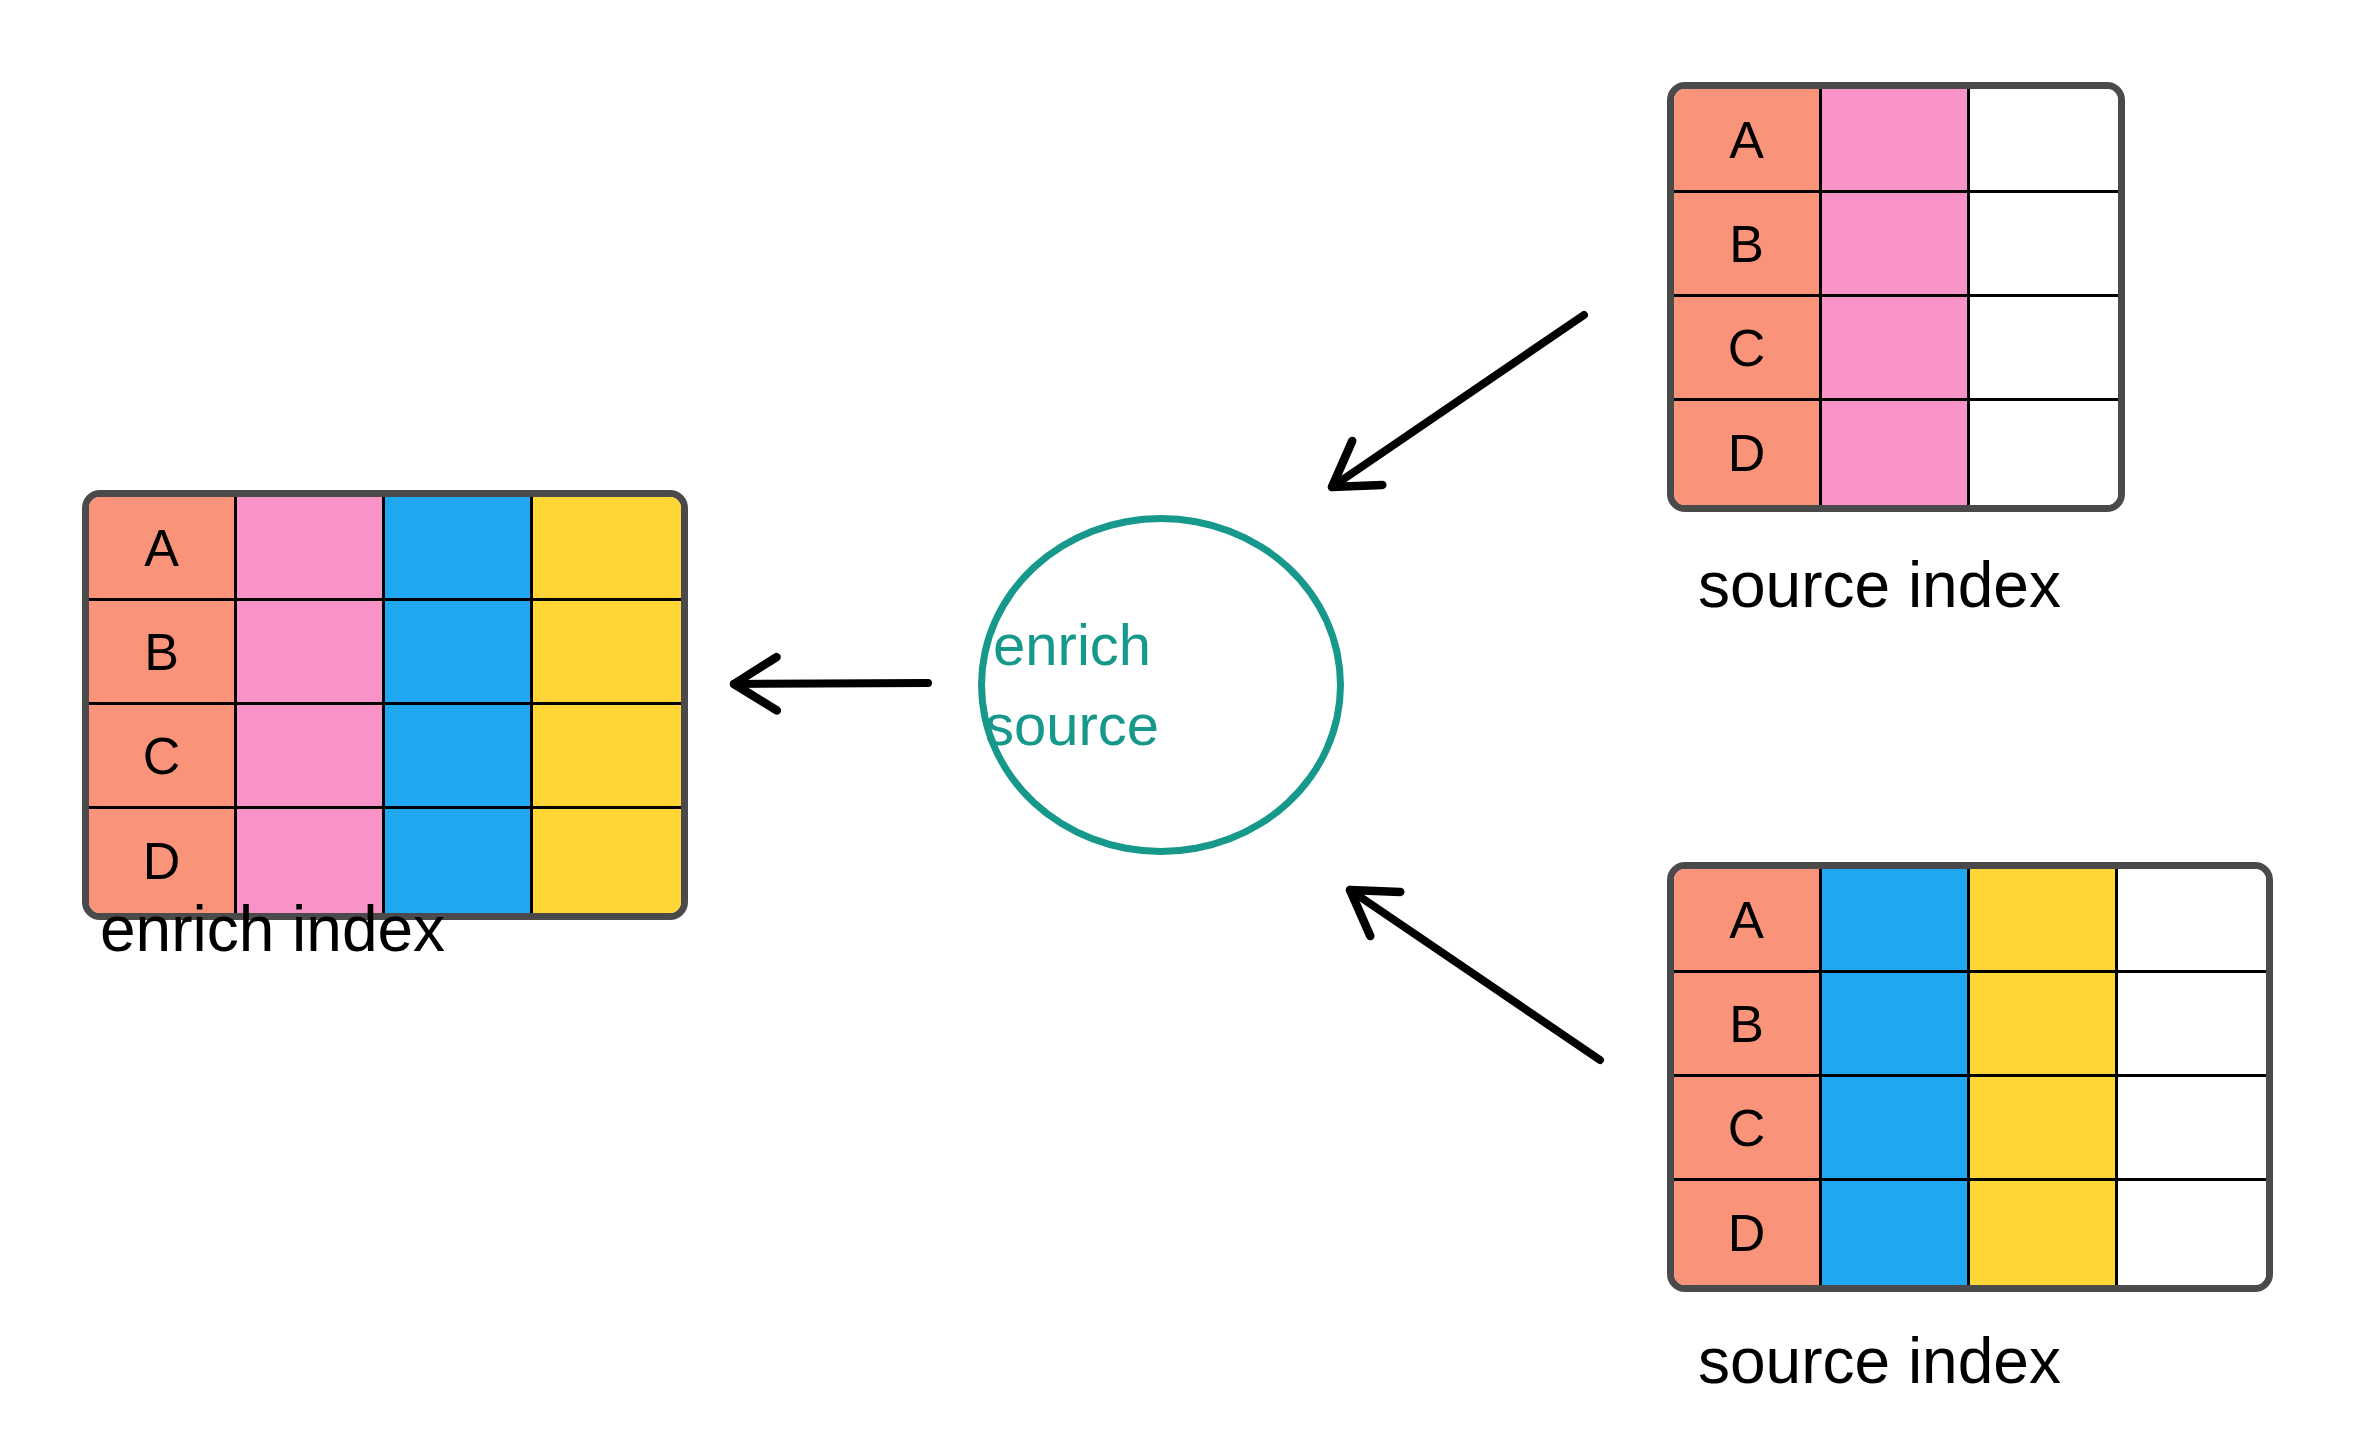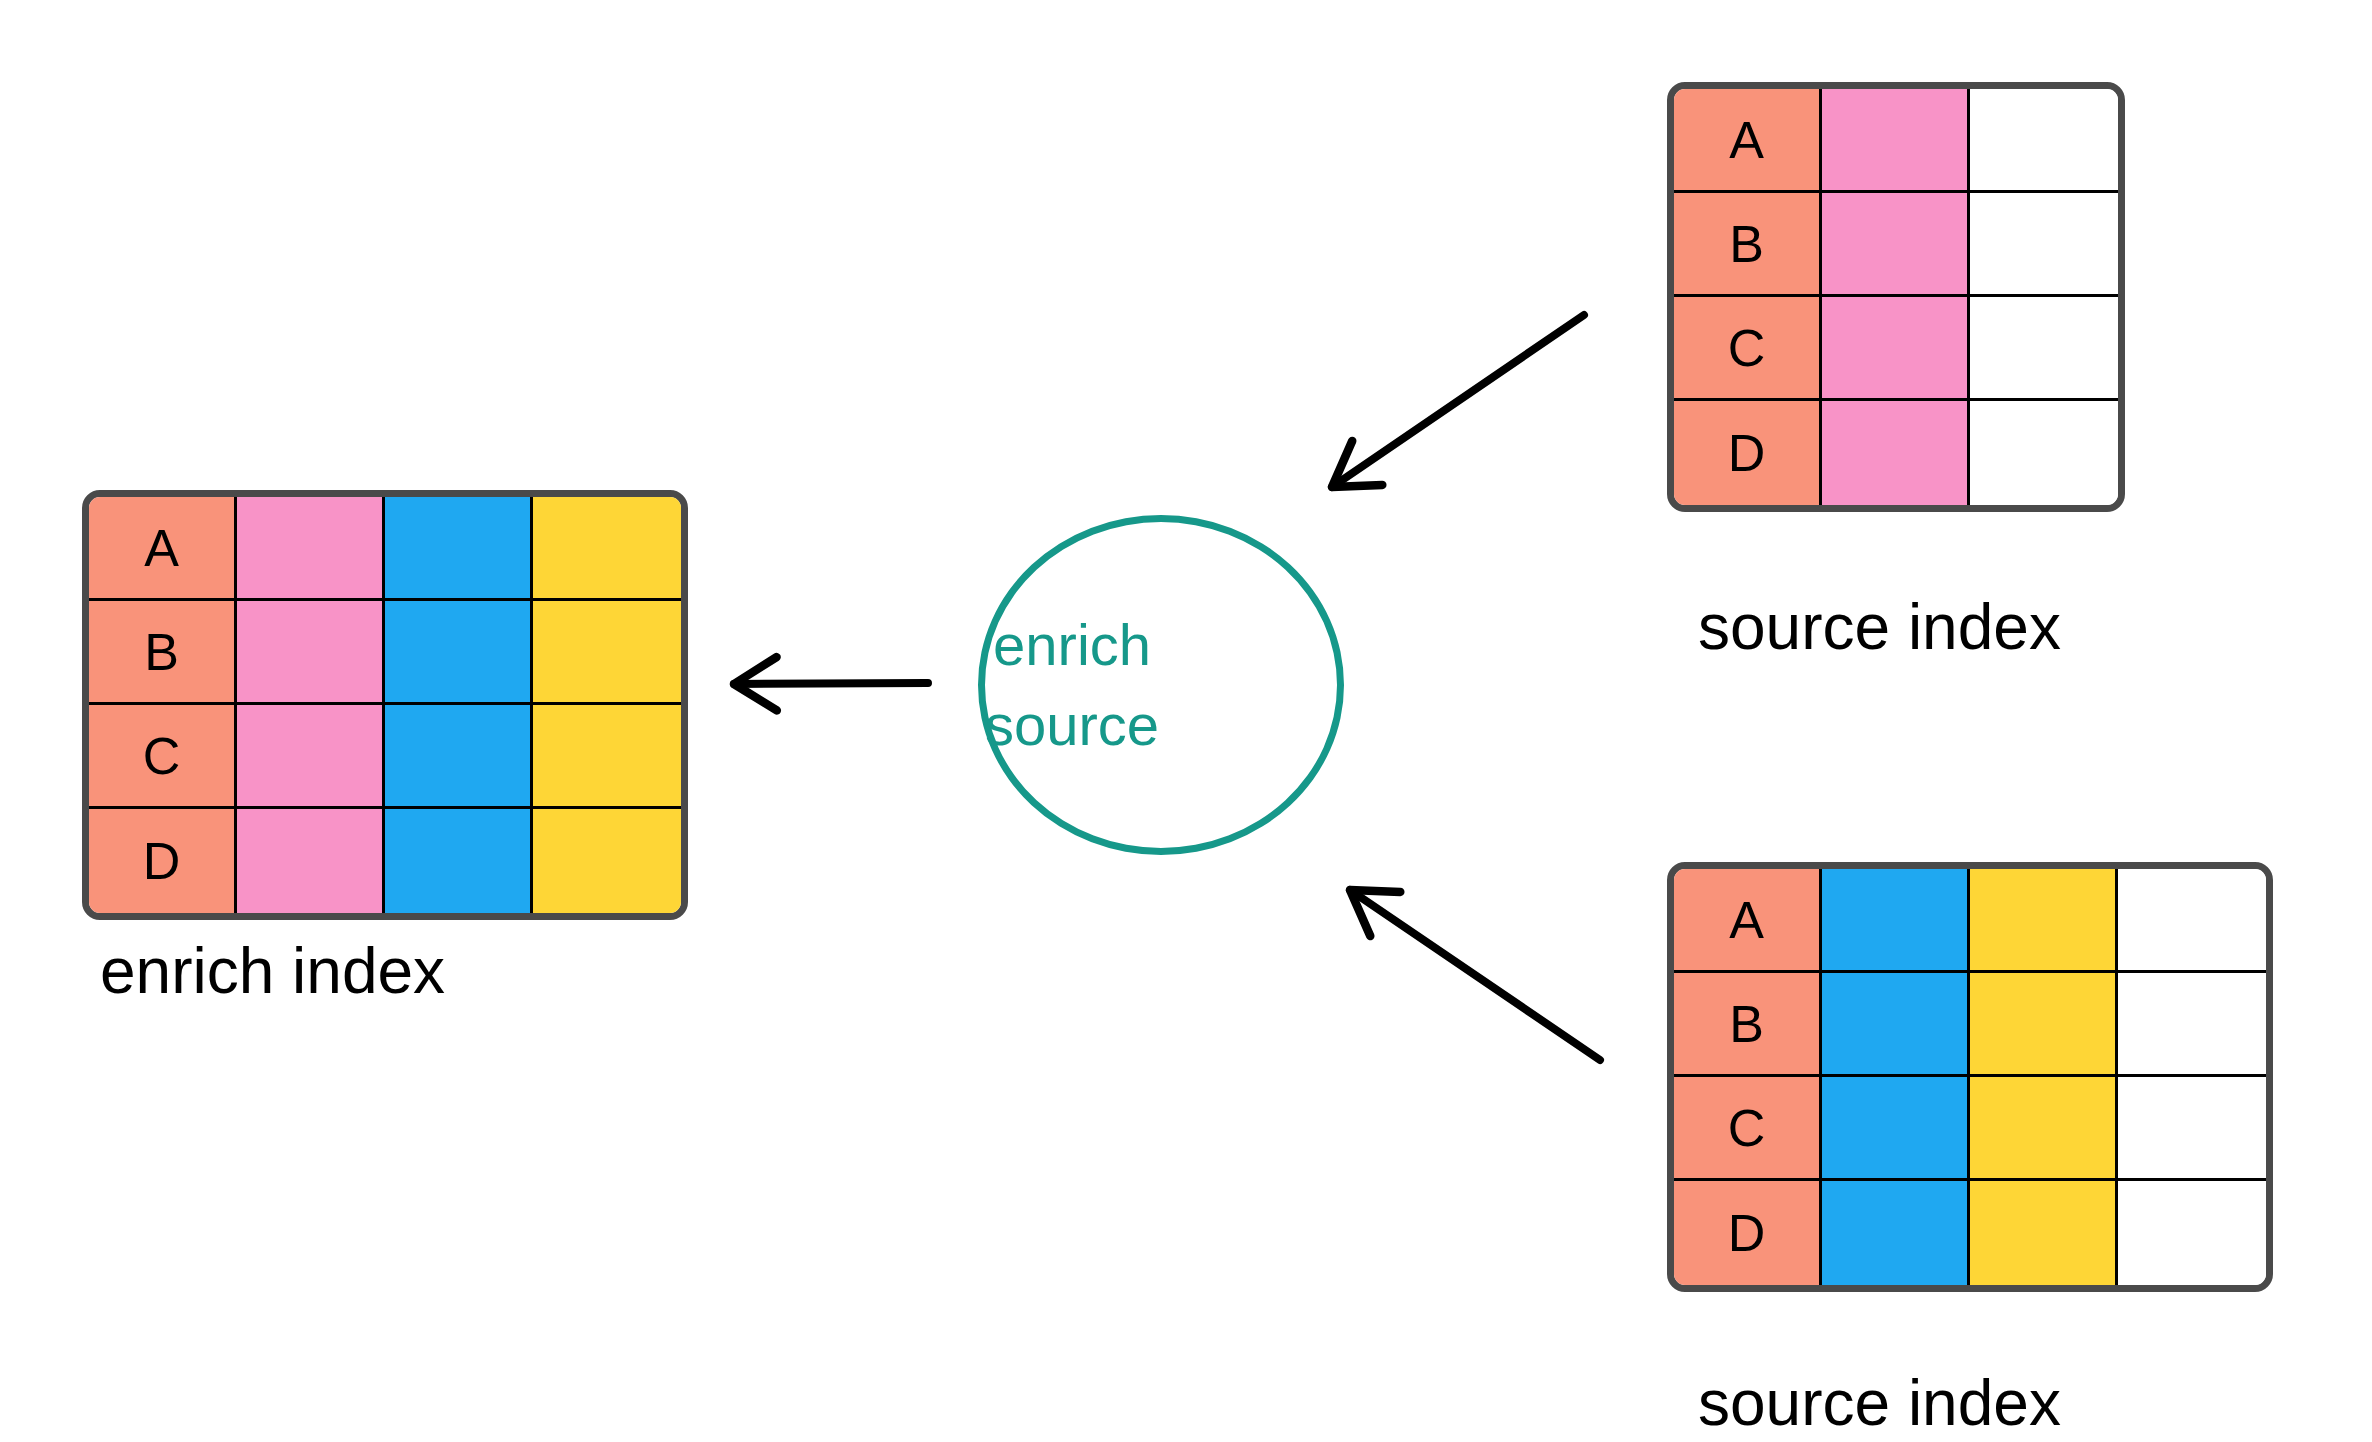--- a/index.html
+++ b/index.html
@@ -43,21 +43,20 @@
   #enrich-table  { left: 82px;   top: 490px; }
   #source-top-table { left: 1667px; top: 82px; }
   #source-bottom-table { left: 1667px; top: 862px; }
 
   
   .tlabel {
     position: absolute;
     font-size: 64px;
     color: var(--label-text, #000);
     white-space: nowrap;
-    margin-top: 42px;
   }
   #enrich-label { left: 100px;  top: 892px; }
   #source-top-label { left: 1698px; top: 548px; }
   #source-bottom-label { left: 1698px; top: 1324px; }
 
   
   .policy-circle {
     position: absolute;
     left: 978px;
     top: 515px;

